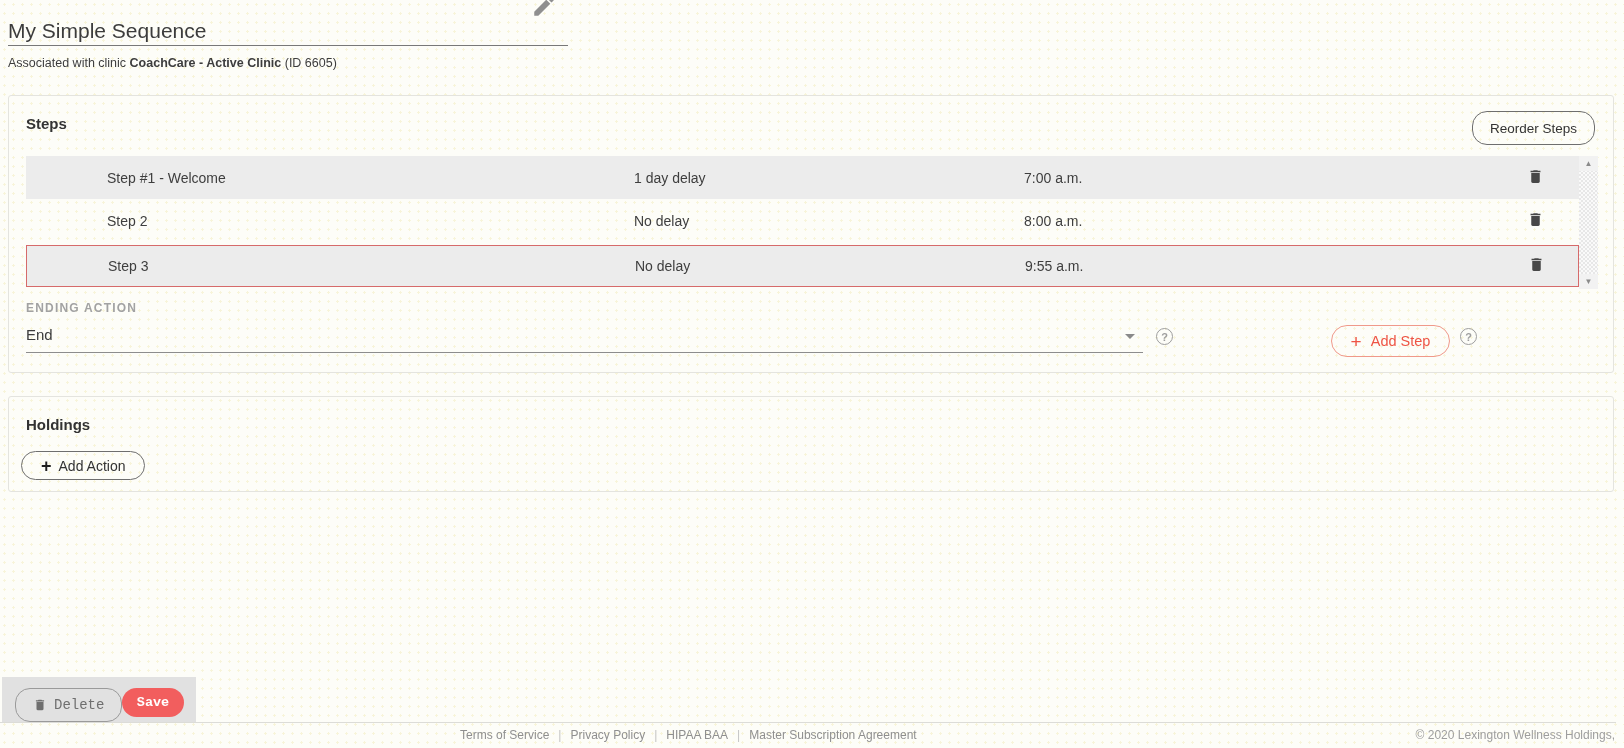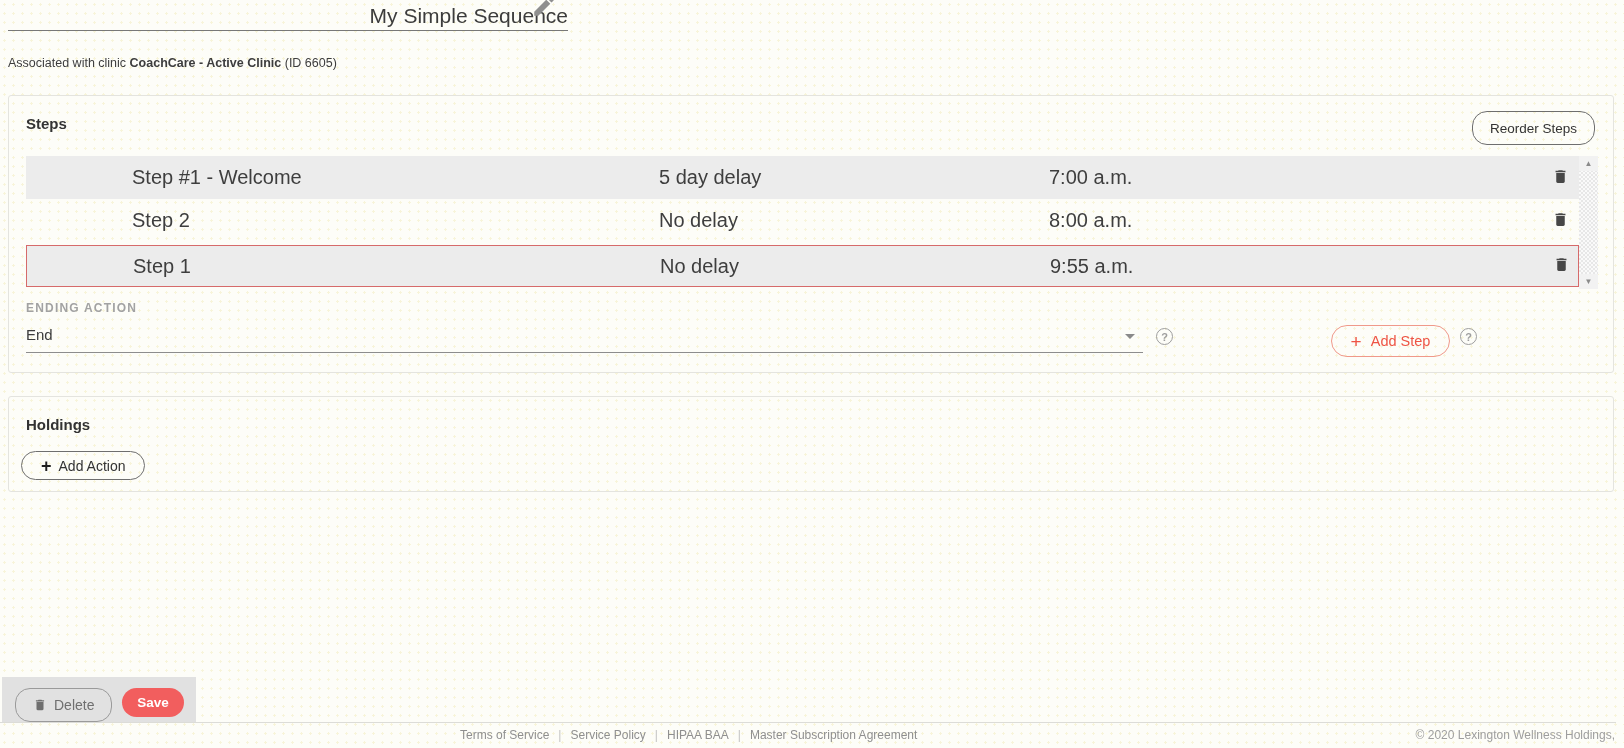--- a/index.html
+++ b/index.html
@@ -6,23 +6,23 @@
   html,body { width:1624px; height:748px; }
   body { font-family:"Liberation Sans","DejaVu Sans",sans-serif; color:#3f3f3f; }
   .screen {
     position:relative; width:1624px; height:748px; overflow:hidden;
     background-color:#fdfdf8;
     background-image:radial-gradient(rgba(232,220,140,0.28) 1px, rgba(0,0,0,0) 1.3px);
     background-size:9px 9px;
   }
   
   .title-input {
-    position:absolute; left:8px; top:1px; width:560px; height:30px;
+    position:absolute; left:8px; top:16px; width:560px; height:30px;
     border:none; border-bottom:1px solid #787878; background:transparent;
-    font-family:inherit; font-size:21px; color:#3c3c3c; outline:none; padding:0;text-align:right;
+    font-family:inherit; font-size:21px; color:#3c3c3c; outline:none; padding:0;
   }
   .pencil { position:absolute; left:531px; top:-7px; width:26px; height:26px; }
   .pencil svg { width:26px; height:26px; fill:#8f8f8f; }
   
   .assoc { position:absolute; left:8px; top:56px; font-size:12.5px; color:#3d3d3d; }
   .assoc b { font-weight:bold; }
   
   .card { position:absolute; left:8px; width:1606px; border:1px solid #e4e4df; border-radius:3px; }
   .card-title { position:absolute; left:17px; top:19px; font-size:15px; font-weight:bold; color:#333; }
   .steps-card { top:95px; height:278px; }
@@ -33,21 +33,21 @@
     height:29px; border-radius:15px; border:1px solid #6e6e6e; background:transparent;
     font-family:inherit; font-size:13.5px; color:#333; cursor:pointer; padding:16px 17px; white-space:nowrap;
   }
   .reorder-btn { position:absolute; right:18px; top:15px; }
   .plus-dark { font-size:18px; font-weight:bold; color:#1f1f1f; line-height:1; }
   
   .list-wrap { position:absolute; left:17px; top:60px; width:1572px; height:133px; }
   .rows { position:absolute; left:0; top:0; width:1553px; }
   .step-row {
     position:relative; height:43px; display:grid; align-items:center;
-    grid-template-columns:527px 390px 466px 90px; padding-left:106px; font-size:20px; color:#3e3e3e;
+    grid-template-columns:527px 390px 466px 90px; padding-left:81px; font-size:14px; color:#3e3e3e;
   }
   .row-grey { background:#ececec; }
   .row-white { background:transparent; }
   .row-selected { margin-top:3px; height:42px; background:#ececec; border:1px solid #d66a6a; }
   .trash-btn { justify-self:center; background:none; border:none; cursor:pointer; width:22px; height:22px; }
   .trash-btn svg { width:17px; height:19px; fill:#474747; }
   
   .vscroll {
     position:absolute; right:0; top:0; width:19px; height:133px;
     background-color:#fafafa;
@@ -83,21 +83,21 @@
   .add-step-btn {
     position:absolute; left:1322px; top:229px; width:119px; height:32px; border-radius:16px;
     border:1px solid #f0998a; background:transparent; cursor:pointer;
     display:flex; align-items:center; justify-content:center; gap:9px;
     font-family:inherit; font-size:14.5px; color:#ee5444;
   }
   .plus-red { font-size:19px; color:#ee5444; line-height:1; font-weight:normal; }
   
   .add-action-btn { position:absolute; left:12px; top:54px; font-size:14px; padding:0 19px; }
   
-  .action-bar { position:absolute; left:2px; top:677px; width:194px; height:45px; background:#e1e1e1; }
+  .action-bar { position:absolute; left:2px; top:677px; width:194px; height:45px; background:#e1e1e1;font-family:Liberation Mono, monospace; }
   .delete-btn { position:absolute; left:13px; top:11px; border-color:#9a9a9a; color:#6f6f6f; font-size:14px; }
   .delete-btn svg { width:14px; height:16px; fill:#6f6f6f; }
   .save-btn {
     position:absolute; left:120px; top:11px; width:62px; height:29px; border:none; border-radius:15px;
     background:#f25e5e; color:#fff; font-family:inherit; font-size:13.5px; font-weight:bold; cursor:pointer;
   }
   
   .footer { position:absolute; left:0; top:722px; width:1616px; height:26px; border-top:1px solid #dcdcd8; }
   .footer-links { position:absolute; left:460px; top:5px; font-size:12px; color:#8f8f8f; display:flex; align-items:center; }
   .footer-links a { color:#8f8f8f; text-decoration:none; cursor:pointer; }
@@ -121,40 +121,40 @@
   </div>
 
   <div class="card steps-card">
     <div class="card-title">Steps</div>
     <button class="pill reorder-btn">Reorder Steps</button>
 
     <div class="list-wrap">
       <div class="rows">
         <div class="step-row row-grey">
           <span>Step #1 - Welcome</span>
-          <span>5 day delay</span>
+          <span>1 day delay</span>
           <span>7:00 a.m.</span>
           <button class="trash-btn">
             <svg viewBox="0 0 24 24">
                 <path d="M6 19c0 1.1.9 2 2 2h8c1.1 0 2-.9 2-2V7H6v12zM19 4h-3.5l-1-1h-5l-1 1H5v2h14V4z"></path>
               </svg>
           </button>
         </div>
         <div class="step-row row-white">
           <span>Step 2</span>
           <span>No delay</span>
           <span>8:00 a.m.</span>
           <button class="trash-btn">
             <svg viewBox="0 0 24 24">
                 <path d="M6 19c0 1.1.9 2 2 2h8c1.1 0 2-.9 2-2V7H6v12zM19 4h-3.5l-1-1h-5l-1 1H5v2h14V4z"></path>
               </svg>
           </button>
         </div>
         <div class="step-row row-selected">
-          <span>Step 1</span>
+          <span>Step 3</span>
           <span>No delay</span>
           <span>9:55 a.m.</span>
           <button class="trash-btn">
             <svg viewBox="0 0 24 24">
                 <path d="M6 19c0 1.1.9 2 2 2h8c1.1 0 2-.9 2-2V7H6v12zM19 4h-3.5l-1-1h-5l-1 1H5v2h14V4z"></path>
               </svg>
           </button>
         </div>
       </div>
       <div class="vscroll">
@@ -191,21 +191,21 @@
         </svg>
       <span>Delete</span>
     </button>
     <button class="save-btn">Save</button>
   </div>
 
   <div class="footer">
     <div class="footer-links">
       <a>Terms of Service</a>
       <span class="sep">|</span>
-      <a>Service Policy</a>
+      <a>Privacy Policy</a>
       <span class="sep">|</span>
       <a>HIPAA BAA</a>
       <span class="sep">|</span>
       <a>Master Subscription Agreement</a>
     </div>
     <div class="copyright">© 2020 Lexington Wellness Holdings,</div>
   </div>
 
 </div>
 

